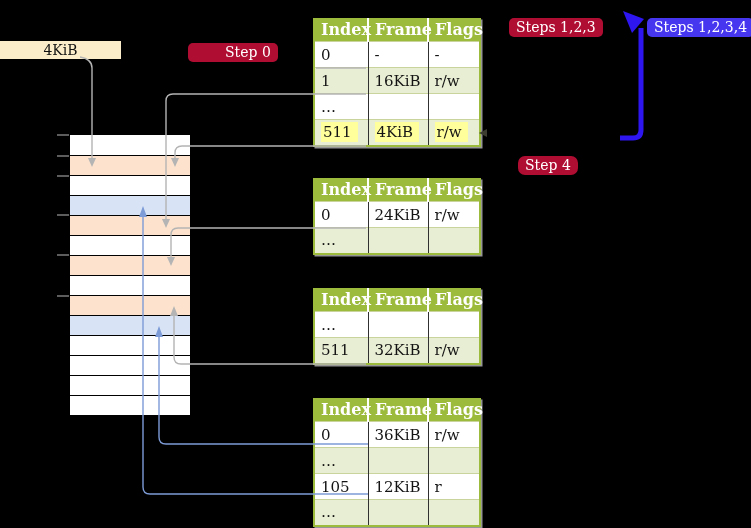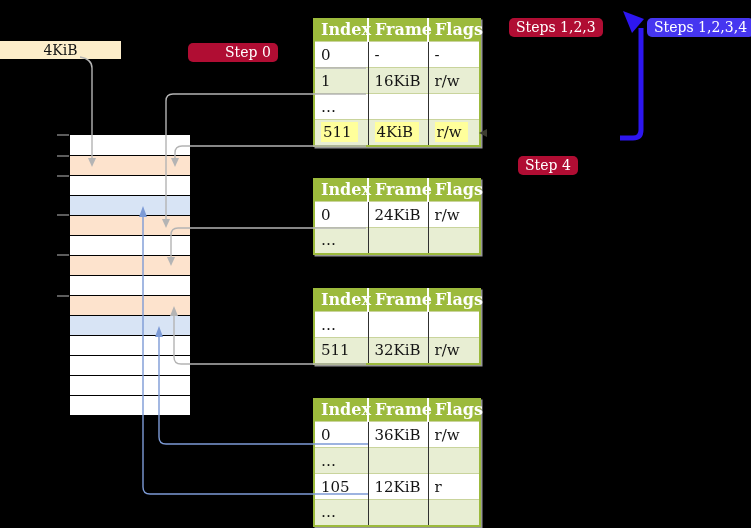--- a/index.html
+++ b/index.html
@@ -37,21 +37,21 @@
   
   .steplabel{
     position:absolute;color:#fff;font-size:14px;line-height:16px;
     padding:1px 7px 2px;border-radius:5px;white-space:nowrap;
   }
   .crimson{background:#b00d33;}
   .bluelab{background:#4636f0;}
   #step0{left:188px;top:43px;padding-left:37px;}
   #steps123{left:509px;top:18px;}
   #steps1234{left:647px;top:18px;}
-  #step4{left:518px;top:156px;}
+  #step4{left:518px;top:156px;border-radius:7px;}
   .wheatbox{
     position:absolute;left:0;top:41px;width:121px;height:18px;
     background:#fcedca;color:#111;font-size:14px;line-height:18px;
     text-align:center;
   }
   
   .memstack{position:absolute;left:70px;top:135px;width:120px;}
   .mrow{height:20px;box-sizing:border-box;border-top:1.5px solid #000;background:#fff;}
   .mrow:first-child{border-top:none;}
   .mrow[data-kind="peach"]{background:#fde3cd;}

